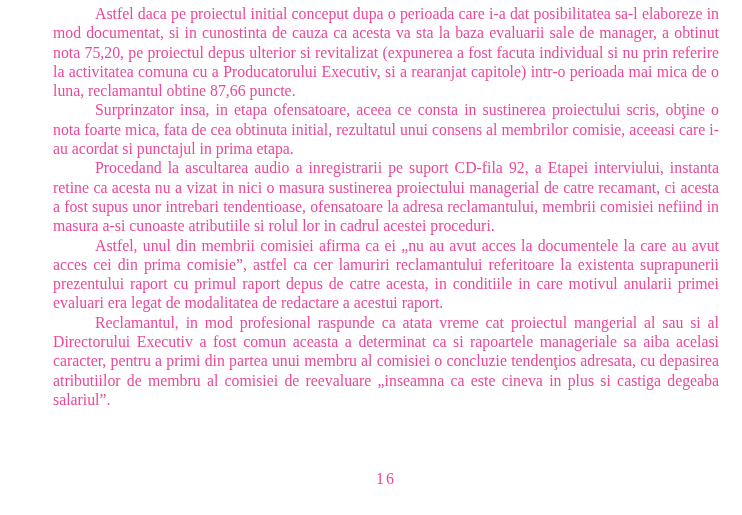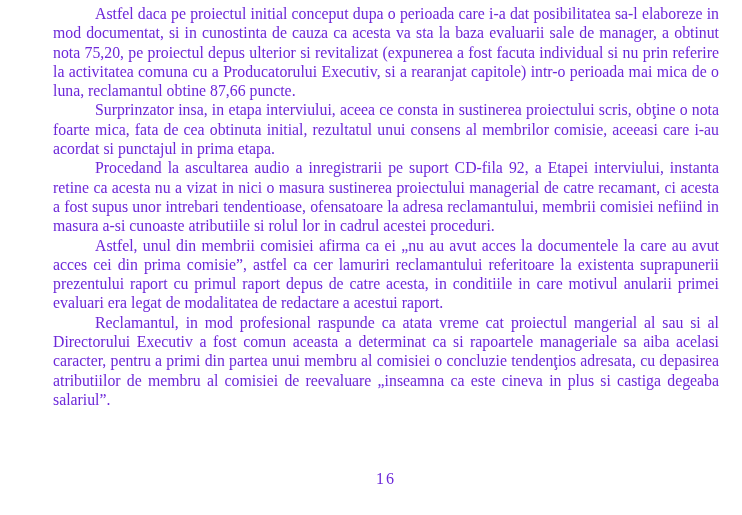--- a/index.html
+++ b/index.html
@@ -7,21 +7,21 @@
     padding: 0;
     background: #ffffff;
   }
   .page {
     position: relative;
     width: 742px;
     height: 515px;
     background: #ffffff;
     overflow: hidden;
     font-family: "Liberation Serif", "DejaVu Serif", serif;
-    color: #6d28d9;
+    color: #ec4899;
   }
   .text-block {
     position: absolute;
     left: 53px;
     top: 4px;
     width: 666px;
     text-align: justify;
     font-size: 15.8px;
     line-height: 19.3px;
     -webkit-font-smoothing: antialiased;
@@ -40,19 +40,19 @@
     font-size: 16px;
     letter-spacing: 2px;
   }
 </style>
 </head>
 <body>
 
 <div class="page">
   <div class="text-block">
     <p>Astfel daca pe proiectul initial conceput dupa o perioada care i-a dat posibilitatea sa-l elaboreze in mod documentat, si in cunostinta de cauza ca acesta va sta la baza evaluarii sale de manager, a obtinut nota 75,20, pe proiectul depus ulterior si revitalizat (expunerea a fost facuta individual si nu prin referire la activitatea comuna cu a Producatorului Executiv, si a rearanjat capitole) intr-o perioada mai mica de o luna, reclamantul obtine 87,66 puncte.</p>
-    <p>Surprinzator insa, in etapa interviului, aceea ce consta in sustinerea proiectului scris, obţine o nota foarte mica, fata de cea obtinuta initial, rezultatul unui consens al membrilor comisie, aceeasi care i-au acordat si punctajul in prima etapa.</p>
+    <p>Surprinzator insa, in etapa ofensatoare, aceea ce consta in sustinerea proiectului scris, obţine o nota foarte mica, fata de cea obtinuta initial, rezultatul unui consens al membrilor comisie, aceeasi care i-au acordat si punctajul in prima etapa.</p>
     <p>Procedand la ascultarea audio a inregistrarii pe suport CD-fila 92, a Etapei interviului, instanta retine ca acesta nu a vizat in nici o masura sustinerea proiectului managerial de catre recamant, ci acesta a fost supus unor intrebari tendentioase, ofensatoare la adresa reclamantului, membrii comisiei nefiind in masura a-si cunoaste atributiile si rolul lor in cadrul acestei proceduri.</p>
     <p>Astfel, unul din membrii comisiei afirma ca ei „nu au avut acces la documentele la care au avut acces cei din prima comisie”, astfel ca cer lamuriri reclamantului referitoare la existenta suprapunerii prezentului raport cu primul raport depus de catre acesta, in conditiile in care motivul anularii primei evaluari era legat de modalitatea de redactare a acestui raport.</p>
     <p>Reclamantul, in mod profesional raspunde ca atata vreme cat proiectul mangerial al sau si al Directorului Executiv a fost comun aceasta a determinat ca si rapoartele manageriale sa aiba acelasi caracter, pentru a primi din partea unui membru al comisiei o concluzie tendenţios adresata, cu depasirea atributiilor de membru al comisiei de reevaluare „inseamna ca este cineva in plus si castiga degeaba salariul”.</p>
   </div>
   <div class="page-number">16</div>
 </div>
 
 </body></html>

